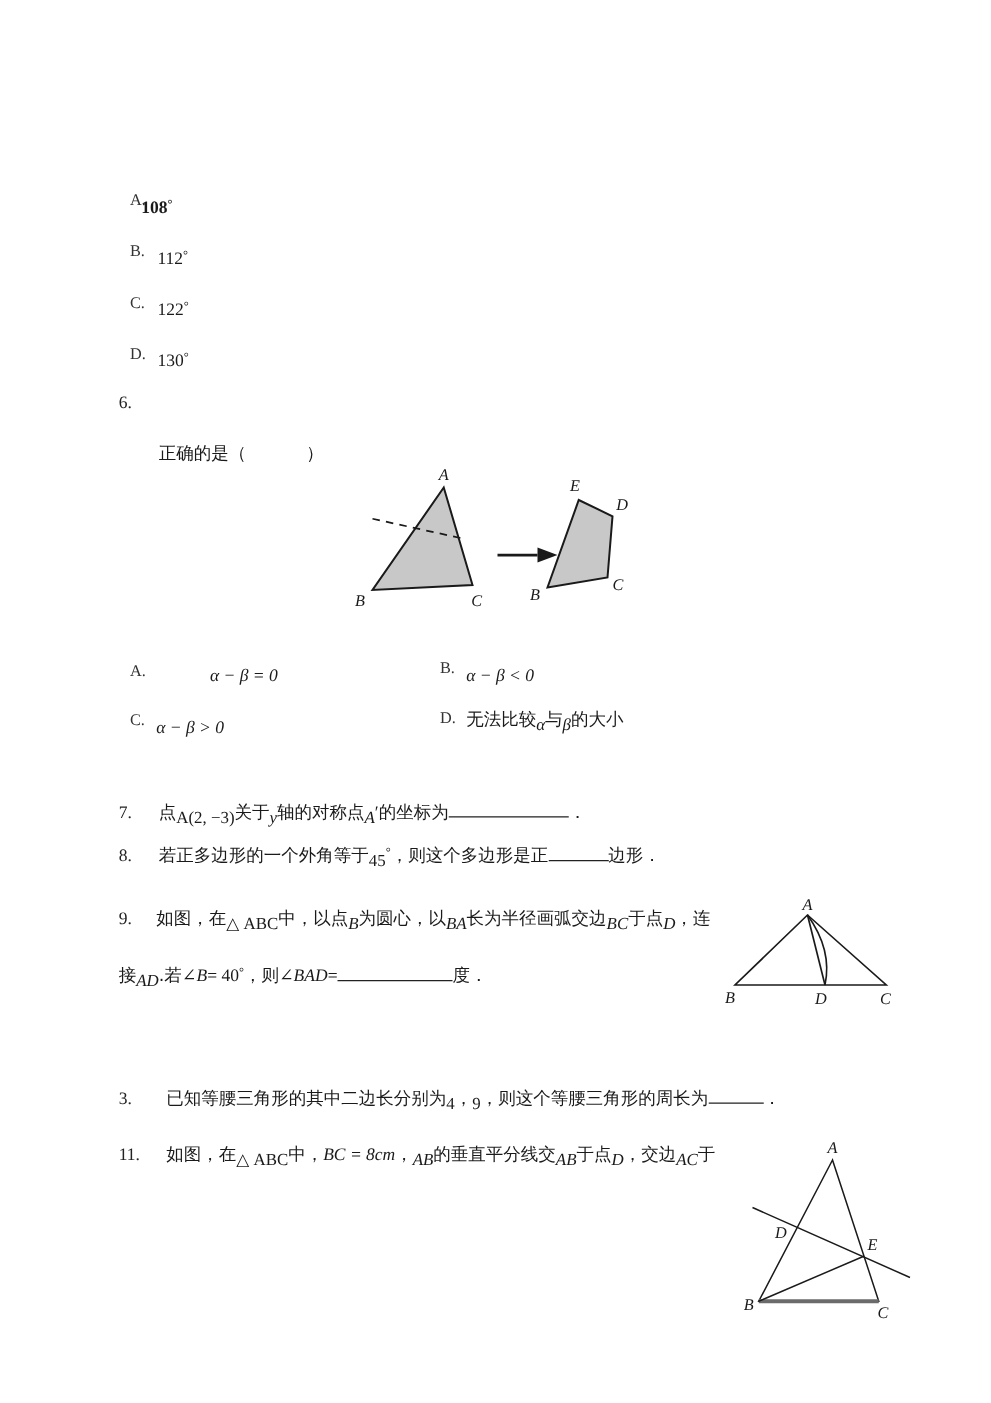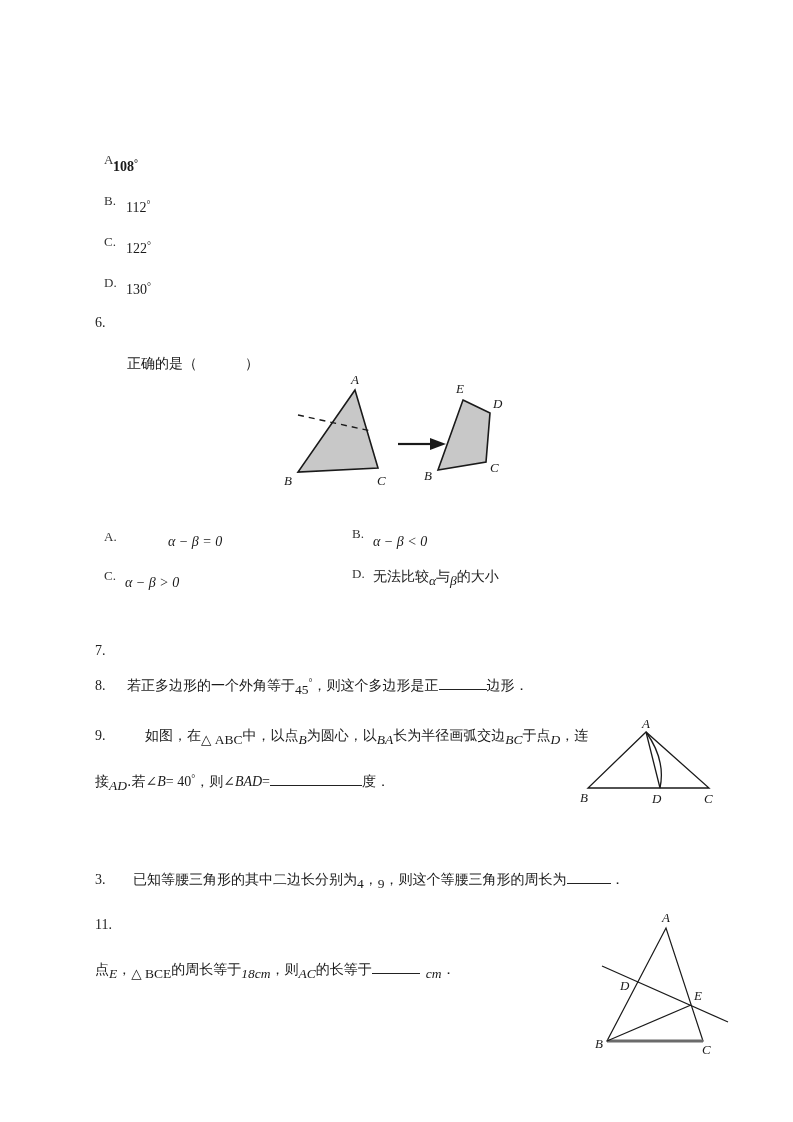--- a/index.html
+++ b/index.html
@@ -154,28 +154,31 @@
     <span class="math">α − β &gt; 0</span>
   </div>
 
   <div class="opt-letter" style="left:352px; top:566px;">D.</div>
   <div class="run" style="left:373px; top:567px;">
     <span class="cn">无法比较</span><span class="lowmath">α</span><span class="cn">与</span><span class="lowmath">β</span><span class="cn">的大小</span>
   </div>
 
 
   <div class="qnum" style="left:95px; top:643px;">7.</div>
+  <div class="run" style="left:127px; top:641px;">
+    <span class="cn">点</span><span class="lowmathn">A(2, −3)</span><span class="cn">关于</span><span class="lowmath">y</span><span class="cn">轴的对称点</span><span class="lowmath">A</span><span class="mathn">′</span><span class="cn">的坐标为</span><span class="blank-u" style="width:96px;"></span><span class="mathn">．</span>
+  </div>
 
   <div class="qnum" style="left:95px; top:678px;">8.</div>
   <div class="run" style="left:127px; top:676px;">
     <span class="cn">若正多边形的一个外角等于</span><span class="lowmathn">45</span><span class="deg">°</span><span class="cn">，则这个多边形是正</span><span class="blank-u" style="width:48px;"></span><span class="cn">边形．</span>
   </div>
 
   <div class="qnum" style="left:95px; top:728px;">9.</div>
-  <div class="run" style="left:145px; top:726px;text-align:right;">
+  <div class="run" style="left:125px; top:726px;text-align:right;">
     <span class="cn">如图，在</span><span class="lowmathn">△ ABC</span><span class="cn">中，以点</span><span class="lowmath">B</span><span class="cn">为圆心，以</span><span class="lowmath">BA</span><span class="cn">长为半径画弧交边</span><span class="lowmath">BC</span><span class="cn">于点</span><span class="lowmath">D</span><span class="cn">，连</span>
   </div>
   <div class="run" style="left:95px; top:772px;">
     <span class="cn">接</span><span class="lowmath">AD</span><span class="cn">.若</span><span class="math">∠B</span><span class="mathn">= 40</span><span class="deg">°</span><span class="cn">，则</span><span class="math">∠BAD</span><span class="mathn">=</span><span class="blank-u" style="width:92px;"></span><span class="cn">度．</span>
   </div>
 
   <div class="fig" style="left:578px; top:718px;">
     <svg width="150" height="92" viewBox="0 0 150 92">
 
       <polygon points="68,14 10,70 131,70" fill="none" stroke="#1a1a1a" stroke-width="1.3"></polygon>
@@ -189,22 +192,22 @@
       <text class="lbl" x="126" y="85">C</text>
     </svg>
   </div>
 
   <div class="qnum" style="left:95px; top:872px;">3.</div>
   <div class="run" style="left:133px; top:870px;">
     <span class="cn">已知等腰三角形的其中二边长分别为</span><span class="lowmathn">4</span><span class="cn">，</span><span class="lowmathn">9</span><span class="cn">，则这个等腰三角形的周长为</span><span class="blank-u" style="width:44px;"></span><span class="mathn">．</span>
   </div>
 
   <div class="qnum" style="left:95px; top:917px;">11.</div>
-  <div class="run" style="left:95px; top:960px;">
-    <span class="cn">点</span><span class="lowmath">E</span><span class="cn">，</span><span class="lowmathn">△ BCE</span><span class="cn">的周长等于</span><span class="lowmath">18cm</span><span class="cn">，则</span><span class="lowmath">AC</span><span class="cn">的长等于</span><span class="blank-u" style="width:48px;"></span><span class="lowmath" style="padding-left:6px;">cm</span><span class="mathn">．</span>
+  <div class="run" style="left:133px; top:915px;">
+    <span class="cn">如图，在</span><span class="lowmathn">△ ABC</span><span class="cn">中，</span><span class="math">BC = 8cm</span><span class="cn">，</span><span class="lowmath">AB</span><span class="cn">的垂直平分线交</span><span class="lowmath">AB</span><span class="cn">于点</span><span class="lowmath">D</span><span class="cn">，交边</span><span class="lowmath">AC</span><span class="cn">于</span>
   </div>
 
   <div class="fig" style="left:578px; top:900px;">
     <svg width="180" height="185" viewBox="0 0 180 185">
 
       <polygon points="88,28 29,141 125,141" fill="none" stroke="#1a1a1a" stroke-width="1.2"></polygon>
 
       <line x1="29" y1="141" x2="125" y2="141" stroke="#6b6b6b" stroke-width="3.2"></line>
 
       <line x1="24" y1="66" x2="150" y2="122" stroke="#1a1a1a" stroke-width="1.2"></line>

